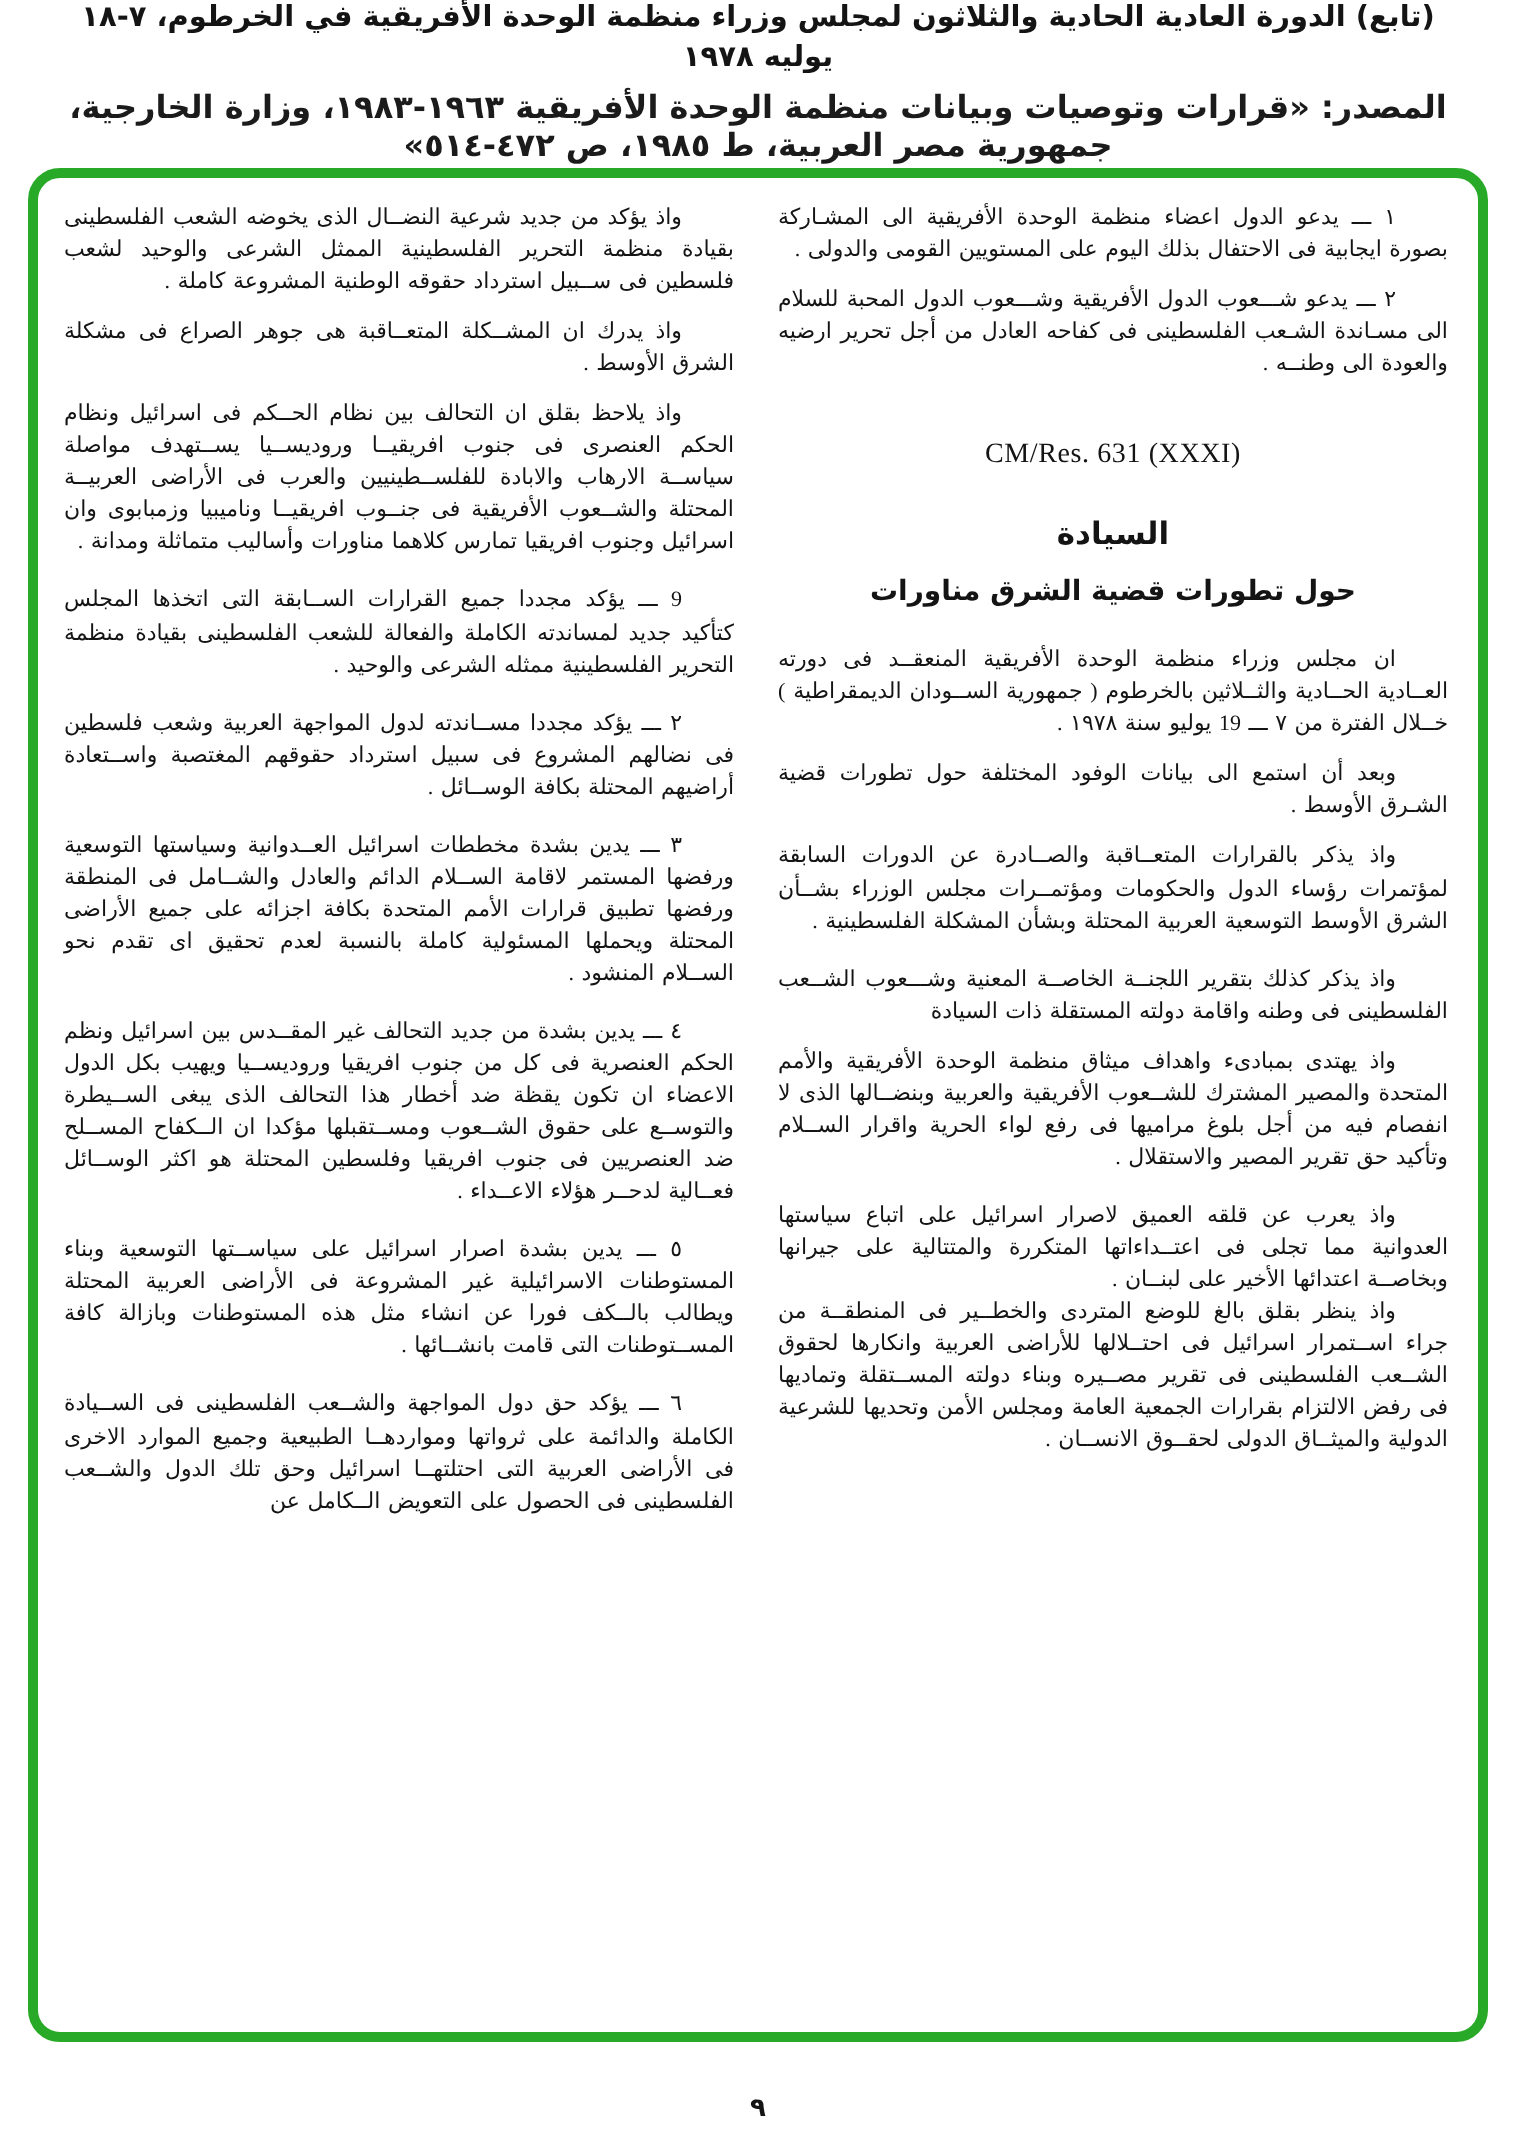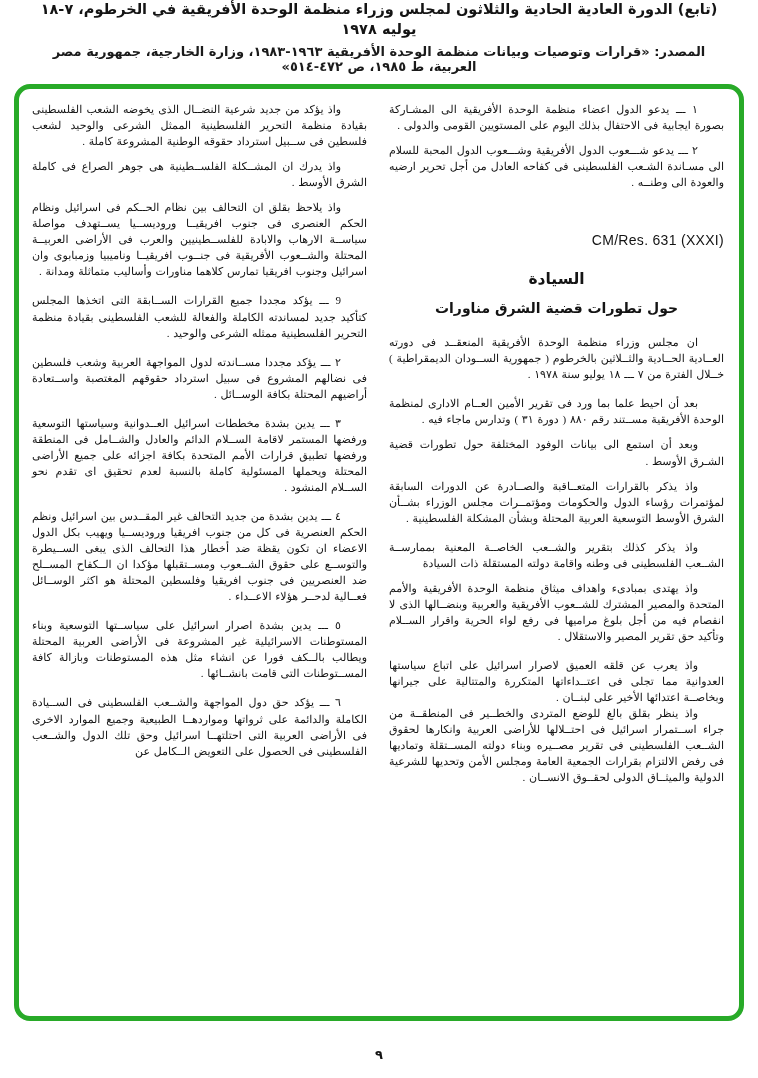--- a/index.html
+++ b/index.html
@@ -21,21 +21,21 @@
     text-align: center;
   }
   .doc-header .h1 {
     font-size: 14.5px;
     font-weight: bold;
     letter-spacing: 0;
     line-height: 1.35;
     padding: 0 26px;
   }
   .doc-header .h2 {
-    font-size: 13px;
+    font-size: 16px;
     font-weight: bold;
     margin-top: 5px;
     color: #1b1b1b;
     padding: 0 30px;
   }
   
   .green-box {
     position: absolute;
     left: 14px;
     top: 84px;
@@ -63,24 +63,24 @@
     text-align: justify;
     text-indent: 26px;
     word-spacing: 1px;
     font-family: Liberation Serif, serif;
   }
   .para.last { margin-bottom: 0; }
   .gap-before { margin-top: 13px; }
   
   .res-ref {
     direction: ltr;
-    text-align: right;
-    font-family: Liberation Sans, sans-serif;
+    text-align: center;
+    font-family: Liberation Serif, serif;
     font-size: 14px;
-    margin: 42px 0 22px 0;
+    margin: 30px 0 22px 0;
     letter-spacing: 0.3px;
   }
   .res-title {
     text-align: center;
     font-weight: bold;
     font-size: 15.5px;
     margin: 4px 0 12px 0;
   }
   .res-subtitle {
     text-align: center;
@@ -110,33 +110,32 @@
   </header>
 
   <div class="green-box">
 
     <div class="col">
       <p class="para">١ ـــ يدعو الدول اعضاء منظمة الوحدة الأفريقية الى المشـاركة بصورة ايجابية فى الاحتفال بذلك اليوم على المستويين القومى والدولى .</p>
       <p class="para">٢ ـــ يدعو شـــعوب الدول الأفريقية وشـــعوب الدول المحبة للسلام الى مسـاندة الشـعب الفلسطينى فى كفاحه العادل من أجل تحرير ارضيه والعودة الى وطنــه .</p>
       <div class="res-ref">CM/Res. 631 (XXXI)</div>
       <div class="res-title">السيادة</div>
       <div class="res-subtitle">حول تطورات قضية الشرق مناورات</div>
-      <p class="para">ان مجلس وزراء منظمة الوحدة الأفريقية المنعقــد فى دورته العــادية الحــادية والثــلاثين بالخرطوم ( جمهورية الســودان الديمقراطية ) خــلال الفترة من ٧ ـــ ١٨ يوليو سنة ١٩٧٨ .</p>
-      <p class="para gap-before">بعد أن احيط علما بما ورد فى تقرير الأمين العــام الادارى لمنظمة الوحدة الأفريقية مســتند رقم ٨٨٠ ( دورة ٣١ ) وتدارس ماجاء فيه .</p>
+      <p class="para">ان مجلس وزراء منظمة الوحدة الأفريقية المنعقــد فى دورته العــادية الحــادية والثــلاثين بالخرطوم ( جمهورية الســودان الديمقراطية ) خــلال الفترة من ٧ ـــ 19 يوليو سنة ١٩٧٨ .</p>
       <p class="para">وبعد أن استمع الى بيانات الوفود المختلفة حول تطورات قضية الشـرق الأوسط .</p>
       <p class="para">واذ يذكر بالقرارات المتعــاقبة والصــادرة عن الدورات السابقة لمؤتمرات رؤساء الدول والحكومات ومؤتمــرات مجلس الوزراء بشــأن الشرق الأوسط التوسعية العربية المحتلة وبشأن المشكلة الفلسطينية .</p>
-      <p class="para gap-before">واذ يذكر كذلك بتقرير والشــعب الخاصــة المعنية بممارســة الشــعب الفلسطينى فى وطنه واقامة دولته المستقلة ذات السيادة</p>
+      <p class="para gap-before">واذ يذكر كذلك بتقرير اللجنــة الخاصــة المعنية وشـــعوب الشــعب الفلسطينى فى وطنه واقامة دولته المستقلة ذات السيادة</p>
       <p class="para">واذ يهتدى بمبادىء واهداف ميثاق منظمة الوحدة الأفريقية والأمم المتحدة والمصير المشترك للشــعوب الأفريقية والعربية وبنضــالها الذى لا انفصام فيه من أجل بلوغ مراميها فى رفع لواء الحرية واقرار الســلام وتأكيد حق تقرير المصير والاستقلال .</p>
       <p class="para gap-before last">واذ يعرب عن قلقه العميق لاصرار اسرائيل على اتباع سياستها العدوانية مما تجلى فى اعتــداءاتها المتكررة والمتتالية على جيرانها وبخاصــة اعتدائها الأخير على لبنــان .</p>
       <p class="para">واذ ينظر بقلق بالغ للوضع المتردى والخطــير فى المنطقــة من جراء اســتمرار اسرائيل فى احتــلالها للأراضى العربية وانكارها لحقوق الشــعب الفلسطينى فى تقرير مصــيره وبناء دولته المســتقلة وتماديها فى رفض الالتزام بقرارات الجمعية العامة ومجلس الأمن وتحديها للشرعية الدولية والميثــاق الدولى لحقــوق الانســان .</p>
     </div>
 
     <div class="col">
       <p class="para">واذ يؤكد من جديد شرعية النضــال الذى يخوضه الشعب الفلسطينى بقيادة منظمة التحرير الفلسطينية الممثل الشرعى والوحيد لشعب فلسطين فى ســبيل استرداد حقوقه الوطنية المشروعة كاملة .</p>
-      <p class="para">واذ يدرك ان المشــكلة الفلســطينية هى جوهر الصراع فى كاملة الشرق الأوسط .</p>
+      <p class="para">واذ يدرك ان المشــكلة المتعــاقبة هى جوهر الصراع فى مشكلة الشرق الأوسط .</p>
       <p class="para">واذ يلاحظ بقلق ان التحالف بين نظام الحــكم فى اسرائيل ونظام الحكم العنصرى فى جنوب افريقيــا وروديســيا يســتهدف مواصلة سياســة الارهاب والابادة للفلســطينيين والعرب فى الأراضى العربيــة المحتلة والشــعوب الأفريقية فى جنــوب افريقيــا وناميبيا وزمبابوى وان اسرائيل وجنوب افريقيا تمارس كلاهما مناورات وأساليب متماثلة ومدانة .</p>
       <p class="para gap-before">9 ـــ يؤكد مجددا جميع القرارات الســابقة التى اتخذها المجلس كتأكيد جديد لمساندته الكاملة والفعالة للشعب الفلسطينى بقيادة منظمة التحرير الفلسطينية ممثله الشرعى والوحيد .</p>
       <p class="para gap-before">٢ ـــ يؤكد مجددا مســاندته لدول المواجهة العربية وشعب فلسطين فى نضالهم المشروع فى سبيل استرداد حقوقهم المغتصبة واســتعادة أراضيهم المحتلة بكافة الوســائل .</p>
       <p class="para gap-before">٣ ـــ يدين بشدة مخططات اسرائيل العــدوانية وسياستها التوسعية ورفضها المستمر لاقامة الســلام الدائم والعادل والشــامل فى المنطقة ورفضها تطبيق قرارات الأمم المتحدة بكافة اجزائه على جميع الأراضى المحتلة ويحملها المسئولية كاملة بالنسبة لعدم تحقيق اى تقدم نحو الســلام المنشود .</p>
       <p class="para gap-before">٤ ـــ يدين بشدة من جديد التحالف غير المقــدس بين اسرائيل ونظم الحكم العنصرية فى كل من جنوب افريقيا وروديســيا ويهيب بكل الدول الاعضاء ان تكون يقظة ضد أخطار هذا التحالف الذى يبغى الســيطرة والتوســع على حقوق الشــعوب ومســتقبلها مؤكدا ان الــكفاح المســلح ضد العنصريين فى جنوب افريقيا وفلسطين المحتلة هو اكثر الوســائل فعــالية لدحــر هؤلاء الاعــداء .</p>
       <p class="para gap-before">٥ ـــ يدين بشدة اصرار اسرائيل على سياســتها التوسعية وبناء المستوطنات الاسرائيلية غير المشروعة فى الأراضى العربية المحتلة ويطالب بالــكف فورا عن انشاء مثل هذه المستوطنات وبازالة كافة المســتوطنات التى قامت بانشــائها .</p>
       <p class="para gap-before last">٦ ـــ يؤكد حق دول المواجهة والشــعب الفلسطينى فى الســيادة الكاملة والدائمة على ثرواتها ومواردهــا الطبيعية وجميع الموارد الاخرى فى الأراضى العربية التى احتلتهــا اسرائيل وحق تلك الدول والشــعب الفلسطينى فى الحصول على التعويض الــكامل عن</p>
     </div>
 
   </div>

